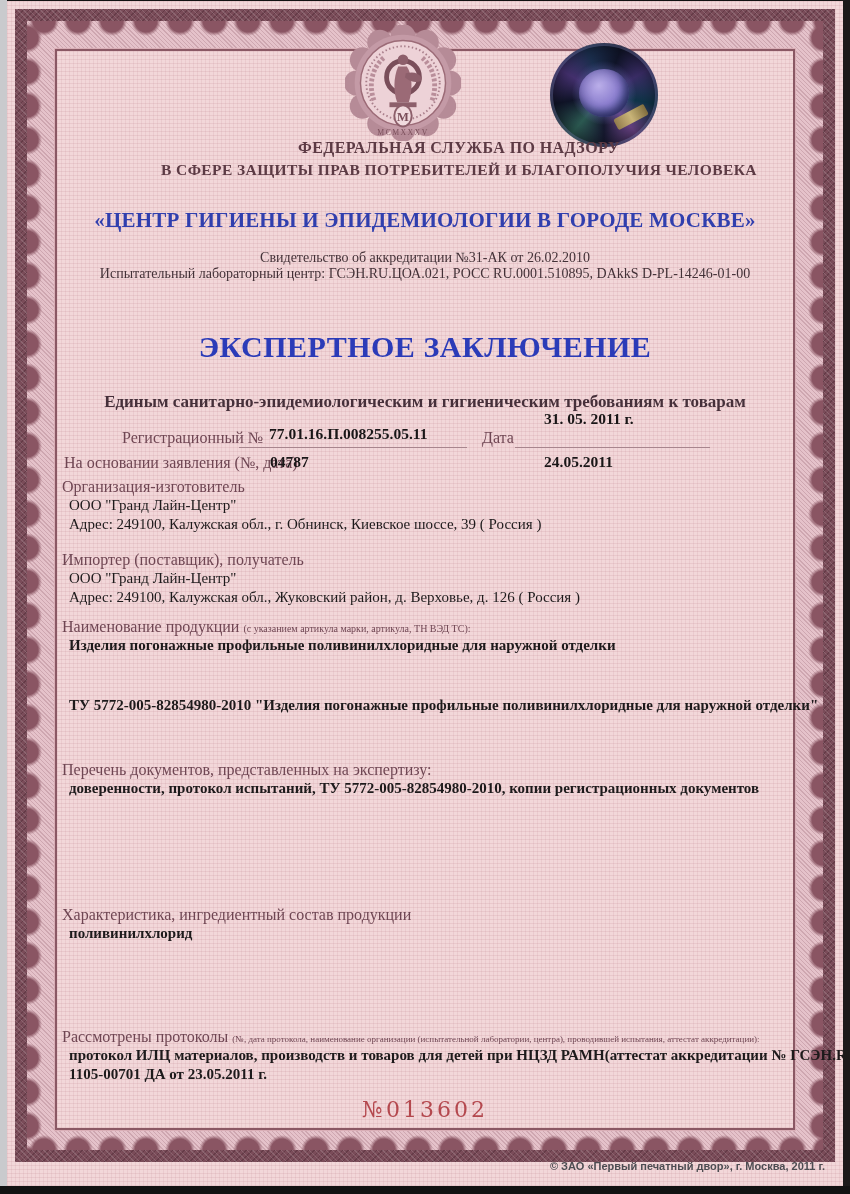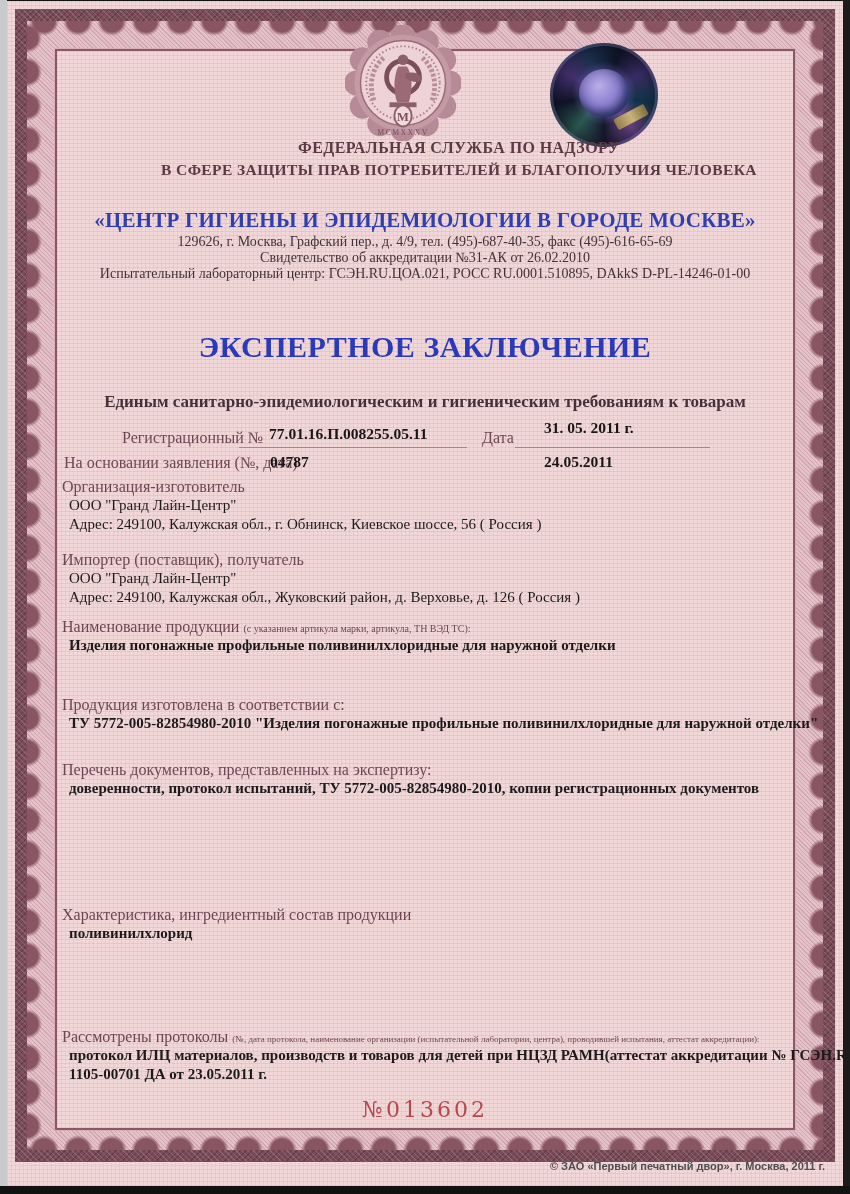--- a/index.html
+++ b/index.html
@@ -150,60 +150,58 @@
     </svg>
 
     <div class="holo">
       <div class="globe"></div>
       <div class="chip"></div>
     </div>
 
     <div class="ctr agency" style="top:138px">ФЕДЕРАЛЬНАЯ СЛУЖБА ПО НАДЗОРУ</div>
     <div class="ctr agency" style="top:160px;font-size:15.5px">В СФЕРЕ ЗАЩИТЫ ПРАВ ПОТРЕБИТЕЛЕЙ И БЛАГОПОЛУЧИЯ  ЧЕЛОВЕКА</div>
     <div class="ctr inst" style="top:207px;font-size:21px">«ЦЕНТР ГИГИЕНЫ И ЭПИДЕМИОЛОГИИ В ГОРОДЕ МОСКВЕ»</div>
-    <div class="ctr small-head" style="top:233px">129626, г. Москва, Графский пер., д. 4/9,  тел. (495)-687-40-35, факс (495)-616-65-69</div>
     <div class="ctr small-head" style="top:249px">Свидетельство об аккредитации №31-АК от 26.02.2010</div>
     <div class="ctr small-head" style="top:265px">Испытательный лабораторный центр:  ГСЭН.RU.ЦОА.021,  РОСС RU.0001.510895,  DAkkS  D-PL-14246-01-00</div>
 
     <div class="ctr doc-title" style="top:329px">ЭКСПЕРТНОЕ ЗАКЛЮЧЕНИЕ</div>
     <div class="ctr subtitle" style="top:391px">Единым санитарно-эпидемиологическим и гигиеническим требованиям к товарам</div>
 
     <div class="flabel" style="left:115px;top:428px">Регистрационный №</div>
     <div class="fvalue" style="left:262px;top:424px">77.01.16.П.008255.05.11</div>
     <div class="uline" style="left:232px;top:446px;width:228px"></div>
     <div class="flabel" style="left:475px;top:428px">Дата</div>
-    <div class="fvalue" style="left:537px;top:418px">31. 05. 2011 г.</div>
+    <div class="fvalue" style="left:537px;top:409px">31. 05. 2011 г.</div>
     <div class="uline" style="left:508px;top:446px;width:195px"></div>
 
     <div class="flabel" style="left:57px;top:453px">На основании заявления (№, дата)</div>
     <div class="fvalue" style="left:263px;top:452px">04787</div>
     <div class="fvalue" style="left:537px;top:452px">24.05.2011</div>
 
     <div class="section" style="top:477px">
       <div class="label">Организация-изготовитель</div>
       <div class="line reg">ООО "Гранд Лайн-Центр"</div>
-      <div class="line reg">Адрес: 249100, Калужская обл., г. Обнинск, Киевское шоссе, 56 ( Россия )</div>
+      <div class="line reg">Адрес: 249100, Калужская обл., г. Обнинск, Киевское шоссе, 39 ( Россия )</div>
     </div>
 
     <div class="section" style="top:550px">
       <div class="label">Импортер (поставщик), получатель</div>
       <div class="line reg">ООО "Гранд Лайн-Центр"</div>
       <div class="line reg">Адрес: 249100, Калужская обл., Жуковский район, д. Верховье, д. 126 ( Россия )</div>
     </div>
 
     <div class="section" style="top:617px">
       <div class="label">
         <span>Наименование продукции</span>
         <span class="tiny">(с указанием артикула марки, артикула, ТН ВЭД ТС):</span>
       </div>
       <div class="line">Изделия погонажные профильные поливинилхлоридные для наружной отделки</div>
     </div>
 
     <div class="section" style="top:695px">
-      <div class="label">Продукция изготовлена в соответствии с:</div>
       <div class="line">ТУ 5772-005-82854980-2010 "Изделия погонажные профильные поливинилхлоридные для наружной отделки"</div>
     </div>
 
     <div class="section" style="top:760px">
       <div class="label">Перечень документов, представленных на экспертизу:</div>
       <div class="line">доверенности, протокол испытаний, ТУ 5772-005-82854980-2010, копии регистрационных документов</div>
     </div>
 
     <div class="section" style="top:905px">
       <div class="label">Характеристика, ингредиентный состав продукции</div>

